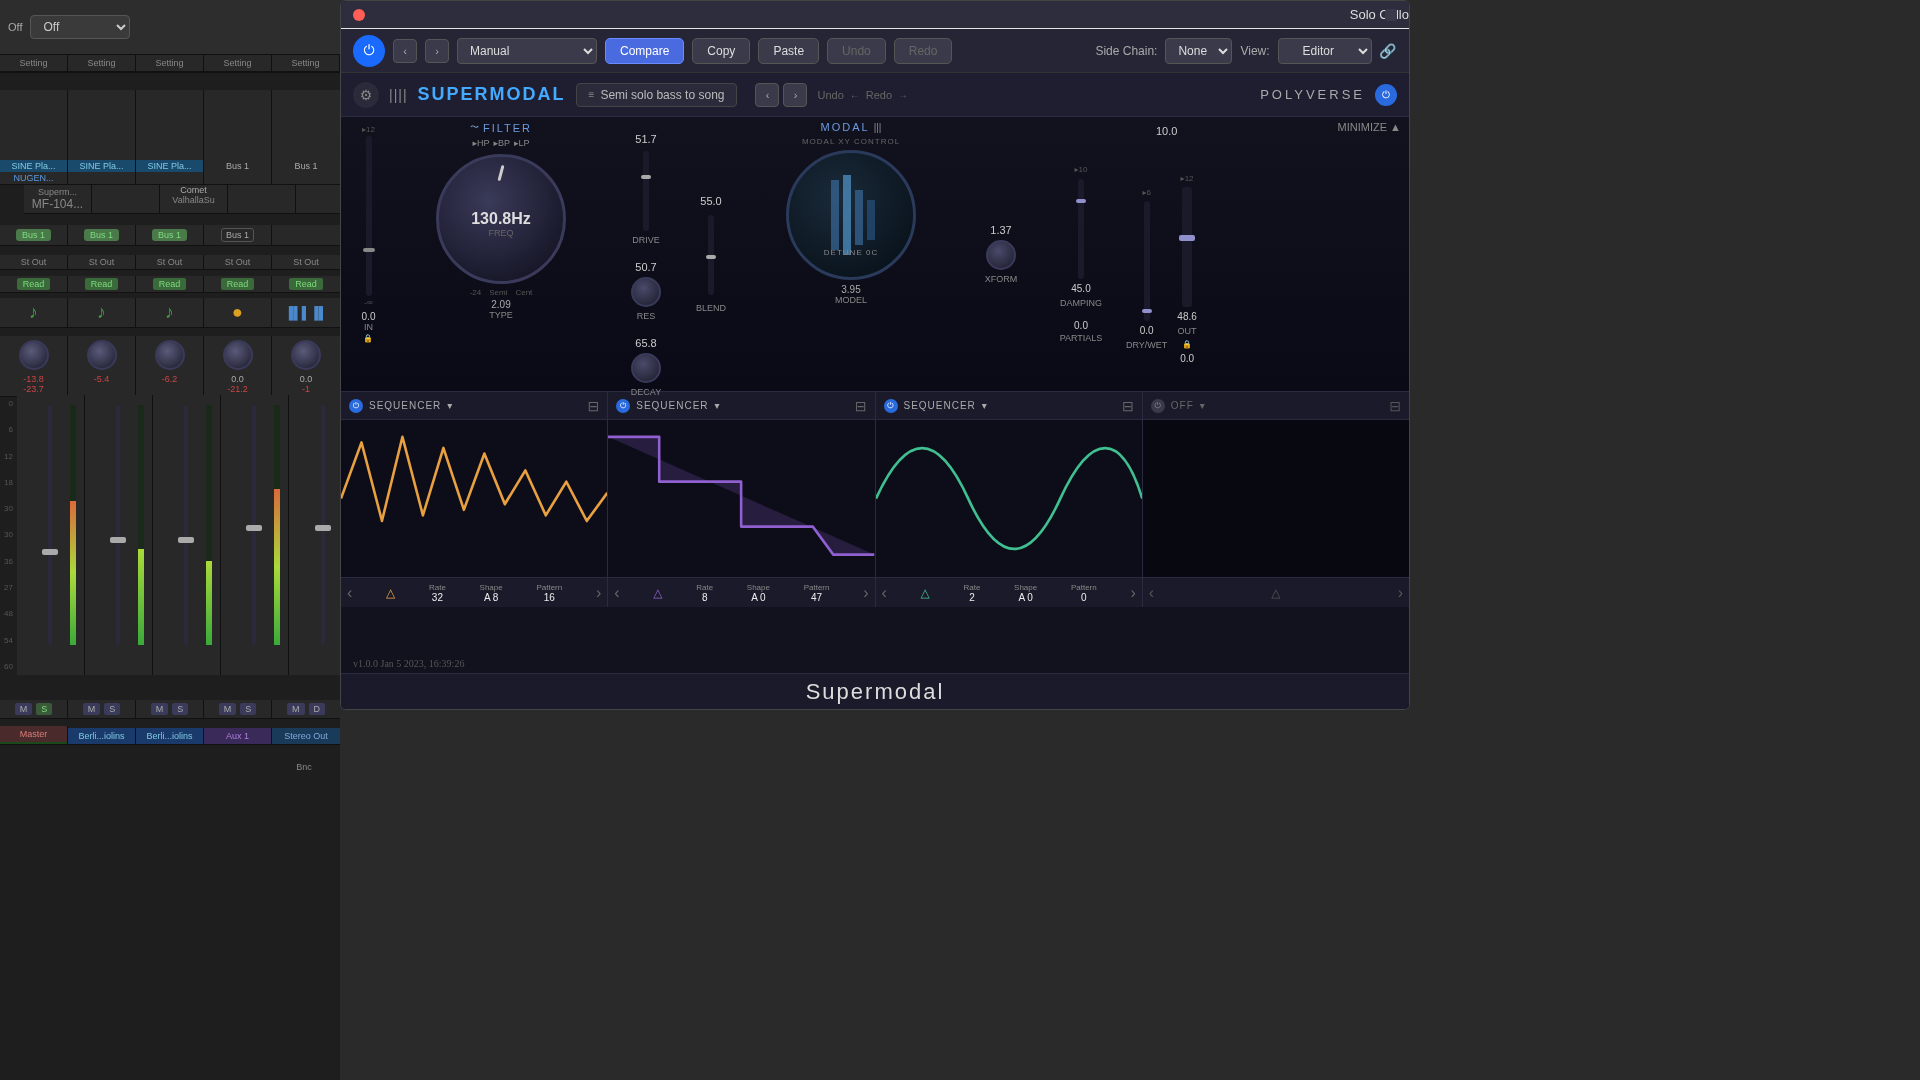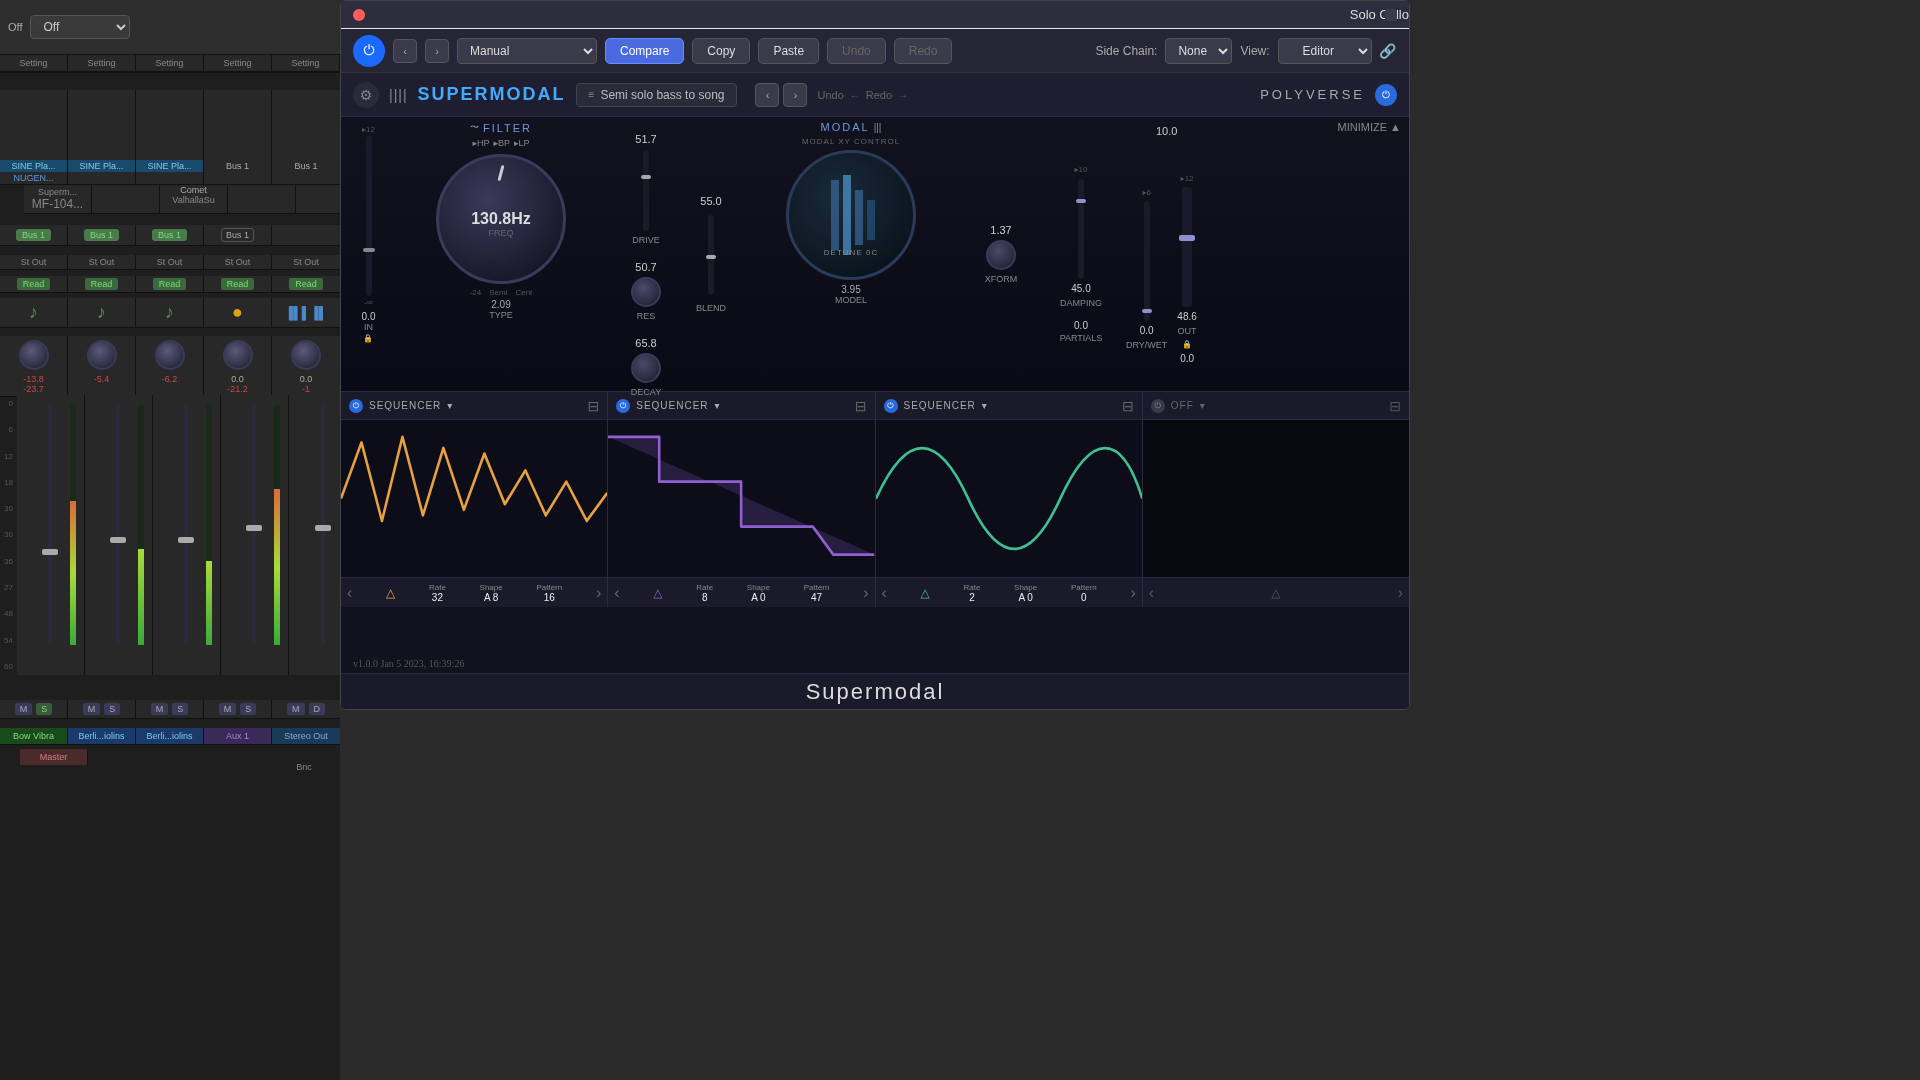--- a/index.html
+++ b/index.html
@@ -515,21 +515,21 @@
   <div style="position:absolute;top:728px;left:0;width:340px;display:flex;border-bottom:1px solid #111;">
     <div style="width:68px;background:#1a4a1a;border-right:1px solid #111;text-align:center;font-size:9px;color:#7eda7e;padding:3px 1px;white-space:nowrap;overflow:hidden;">Bow Vibra</div>
     <div style="width:68px;background:#1a3a6b;border-right:1px solid #111;text-align:center;font-size:9px;color:#7ec8e3;padding:3px 1px;white-space:nowrap;overflow:hidden;">Berli...iolins</div>
     <div style="width:68px;background:#1a3a6b;border-right:1px solid #111;text-align:center;font-size:9px;color:#7ec8e3;padding:3px 1px;white-space:nowrap;overflow:hidden;">Berli...iolins</div>
     <div style="width:68px;background:#3a2a5a;border-right:1px solid #111;text-align:center;font-size:9px;color:#b07eda;padding:3px 1px;white-space:nowrap;overflow:hidden;">Aux 1</div>
     <div style="width:68px;background:#1a3a5a;text-align:center;font-size:9px;color:#7eaada;padding:3px 1px;white-space:nowrap;overflow:hidden;">Stereo Out</div>
   </div>
 
   <div style="position:absolute;top:760px;left:270px;width:68px;text-align:center;font-size:9px;color:#888;padding:2px;">Bnc</div>
 
-  <div style="position:absolute;top:749px;left:0;width:340px;display:flex;padding-left:20px;">
+  <div style="position:absolute;top:726px;left:0;width:340px;display:flex;">
     <div style="width:68px;background:#4a2a2a;border-right:1px solid #111;text-align:center;font-size:9px;color:#da7e7e;padding:3px 1px;">Master</div>
   </div>
 </div>
 
 <div class="plugin-window">
 
   <div class="title-bar">
     <div class="close-btn"></div>
     <span class="title-bar-title">Solo Cello</span>
     <div class="maximize-btn"></div>

